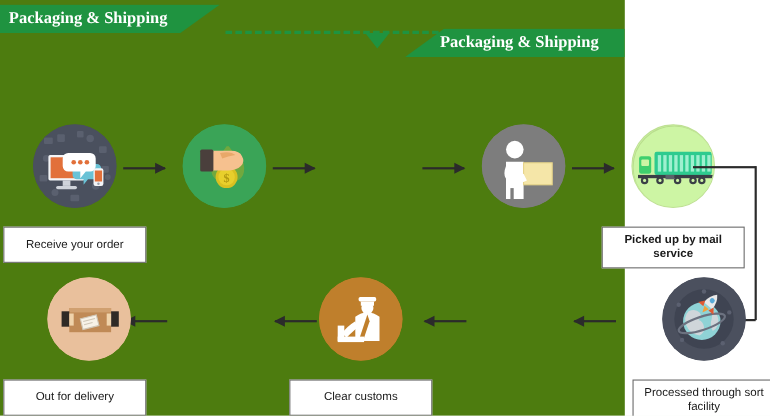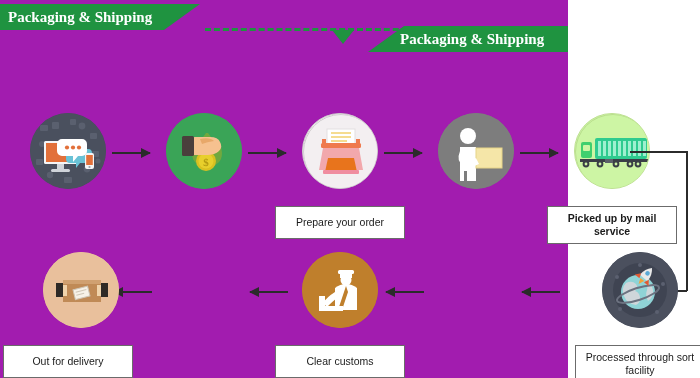--- a/index.html
+++ b/index.html
@@ -2,21 +2,21 @@
 <html><head>
 <meta charset="utf-8">
 <style>
   * { box-sizing: border-box; margin: 0; padding: 0; }
   html, body {
     width: 700px; height: 378px;
     background: #ffffff;
     font-family: "Liberation Sans", sans-serif;
     overflow: hidden;
   }
-  #stage { position: relative; width: 568px; height: 378px; background: #a21caf; }
+  #stage { position: relative; width: 568px; height: 378px; background: #4d7c0f; }
 
   
   .banner {
     position: absolute;
     height: 26px;
     background: #1f9340;
     color: #ffffff;
     font-family: "Liberation Serif", serif;
     font-weight: 700;
     font-size: 15px;
@@ -161,59 +161,40 @@
         <path d="M40 36 h18 a4 4 0 0 1 4 4 v6 a4 4 0 0 1 -4 4 h-8 l-4 5 v-5 h-6 a4 4 0 0 1 -4 -4 v-6 a4 4 0 0 1 4 -4z" fill="#69c2d6"></path>
         <path d="M32 26 h20 a5 5 0 0 1 5 5 v7 a5 5 0 0 1 -5 5 h-4 l-5 6 v-6 h-11 a5 5 0 0 1 -5 -5 v-7 a5 5 0 0 1 5 -5z" fill="#ffffff"></path>
         <circle cx="37" cy="34.5" r="2.1" fill="#e2703a"></circle>
           <circle cx="43" cy="34.5" r="2.1" fill="#e2703a"></circle>
           <circle cx="49" cy="34.5" r="2.1" fill="#e2703a"></circle>
         <rect x="55" y="40" width="9" height="16" rx="2" fill="#f4f5f7"></rect>
         <rect x="56.2" y="42" width="6.6" height="10" fill="#e2703a"></rect>
         <circle cx="59.5" cy="54" r="1.1" fill="#9aa0ab"></circle>
       </svg>
     </div>
+    <div class="label">Receive your order</div>
   </div>
   <div class="arrow-r" style="left:112px; top:152px; width:38px;"></div>
 
   <div class="step row1" style="left:136px; top:113px;">
     <div class="circle" style="background:#3aa457;">
       <svg viewBox="0 0 76 76" width="76" height="76">
         <circle cx="38" cy="38" r="38" fill="#3aa457"></circle>
         <path d="M40 20 q-3 4 -5 7 q-9 3 -9 13 q0 13 15 13 q15 0 15 -13 q0 -10 -9 -13 q-2 -3 -5 -7z" fill="#78a83c" opacity="0.9"></path>
         <circle cx="40" cy="48" r="10" fill="#d9c021"></circle>
         <circle cx="40" cy="48" r="7.5" fill="#e8cf2c"></circle>
         <text x="40" y="52.5" font-size="11" font-family="Liberation Serif, serif" font-weight="700" fill="#b39a12" text-anchor="middle">$</text>
         <path d="M22 24 h22 q8 0 10 5 q3 5 -1 9 q-4 4 -12 4 h-19z" fill="#f6c18f"></path>
         <path d="M34 26 q10 -2 14 2 q-7 1 -12 3z" fill="#e8a869"></path>
         <rect x="16" y="23" width="12" height="20" rx="1.5" fill="#4a3f3c"></rect>
       </svg>
     </div>
   </div>
   <div class="arrow-r" style="left:248px; top:152px; width:38px;"></div>
 
-  <div class="step row1" style="left:272px; top:113px;">
-    <div class="circle" style="background:#f1eef0;border:1px solid #cfcbcd;">
-      <svg viewBox="0 0 76 76" width="76" height="76">
-        <circle cx="38" cy="38" r="37.5" fill="#f3eff1" stroke="#cfcbcd" stroke-width="1"></circle>
-        <rect x="24" y="15" width="28" height="16" fill="#ffffff" stroke="#e3dfe1"></rect>
-        <g stroke="#f2d06b" stroke-width="1.6">
-          <line x1="28" y1="19" x2="48" y2="19"></line>
-            <line x1="28" y1="23" x2="48" y2="23"></line>
-            <line x1="28" y1="27" x2="44" y2="27"></line>
-        </g>
-        <rect x="18" y="29" width="40" height="5" rx="1.5" fill="#ef7a4e"></rect>
-        <rect x="19" y="25" width="4" height="8" fill="#ef7a4e"></rect>
-        <rect x="53" y="25" width="4" height="8" fill="#ef7a4e"></rect>
-        <path d="M20 34 h36 l4 22 h-44z" fill="#f2a8ac"></path>
-        <path d="M25 44 h26 l3 14 h-32z" fill="#e8741c"></path>
-        <rect x="20" y="56" width="36" height="4" rx="1" fill="#f08da0"></rect>
-      </svg>
-    </div>
-    <div class="label">Prepare your order</div>
-  </div>
   <div class="arrow-r" style="left:384px; top:152px; width:38px;"></div>
 
   <div class="step row1" style="left:408px; top:113px;">
     <div class="circle" style="background:#7d7d7d;">
       <svg viewBox="0 0 76 76" width="76" height="76">
         <circle cx="38" cy="38" r="38" fill="#7d7d7d"></circle>
         <circle cx="30" cy="23" r="8" fill="#ffffff"></circle>
         <path d="M22 34 h16 v34 h-16z" fill="#ffffff"></path>
         <rect x="38" y="35" width="26" height="20" fill="#f5e6a8" stroke="#e6d488"></rect>
         <path d="M22 38 q-4 10 3 14 q7 4 16 -1 l-3 -6 q-7 4 -10 1 q-3 -3 0 -8z" fill="#ffffff"></path>
@@ -291,21 +272,21 @@
           <path d="M-2.5 15 q2.5 6 2.5 6 q0 0 2.5 -6z" fill="#f2a23a"></path>
         </g>
       </svg>
     </div>
     <div class="label">Processed through sort facility</div>
   </div>
   <div class="arrow-l" style="left:522px; top:291px; width:38px;"></div>
 
   <div class="arrow-l" style="left:386px; top:291px; width:38px;"></div>
 
-  <div class="step row2" style="left:272px; top:252px;">
+  <div class="step row2" style="left:260px; top:252px;">
     <div class="circle" style="background:#c07f2a;">
       <svg viewBox="0 0 76 76" width="76" height="76">
         <circle cx="38" cy="38" r="38" fill="#bf7f2c"></circle>
         <rect x="36" y="18" width="16" height="4" rx="1.5" fill="#ffffff"></rect>
         <path d="M38 22 h12 v4 h-12z" fill="#ffffff"></path>
         <circle cx="44" cy="28" r="5.5" fill="#ffffff"></circle>
         <path d="M33 36 q5 -4 11 -4 q6 0 11 4 v22 h-22z" fill="#ffffff"></path>
         <path d="M44 34 l-8 24 h4 l6 -18z" fill="#bf7f2c"></path>
         <path d="M33 40 q-8 5 -12 11 l4 4 q6 -6 10 -9z" fill="#ffffff"></path>
         <rect x="17" y="44" width="6" height="14" fill="#ffffff"></rect>

